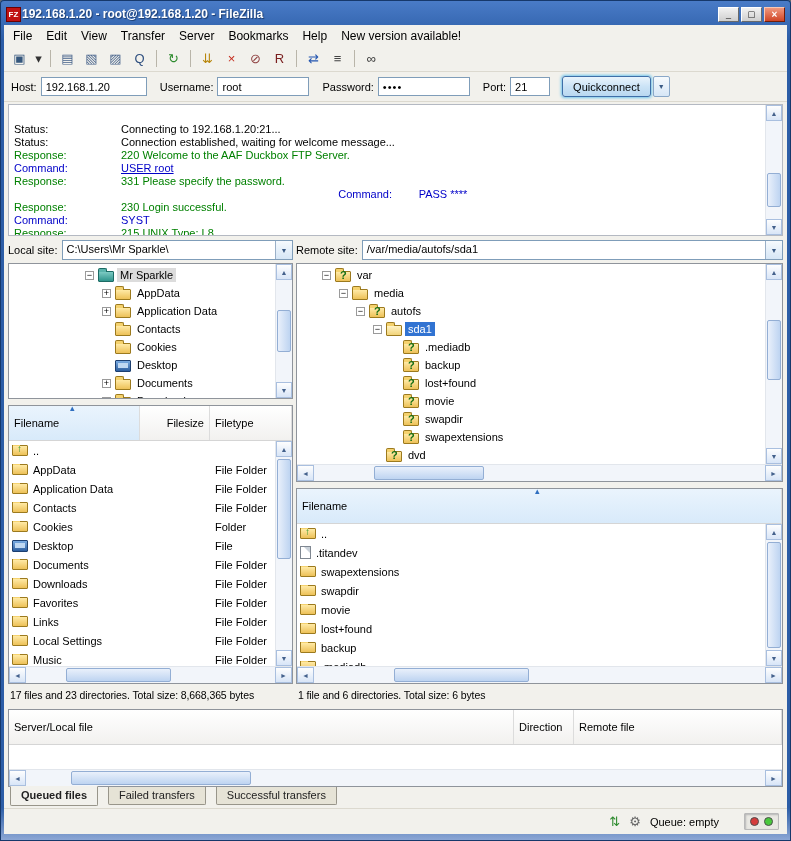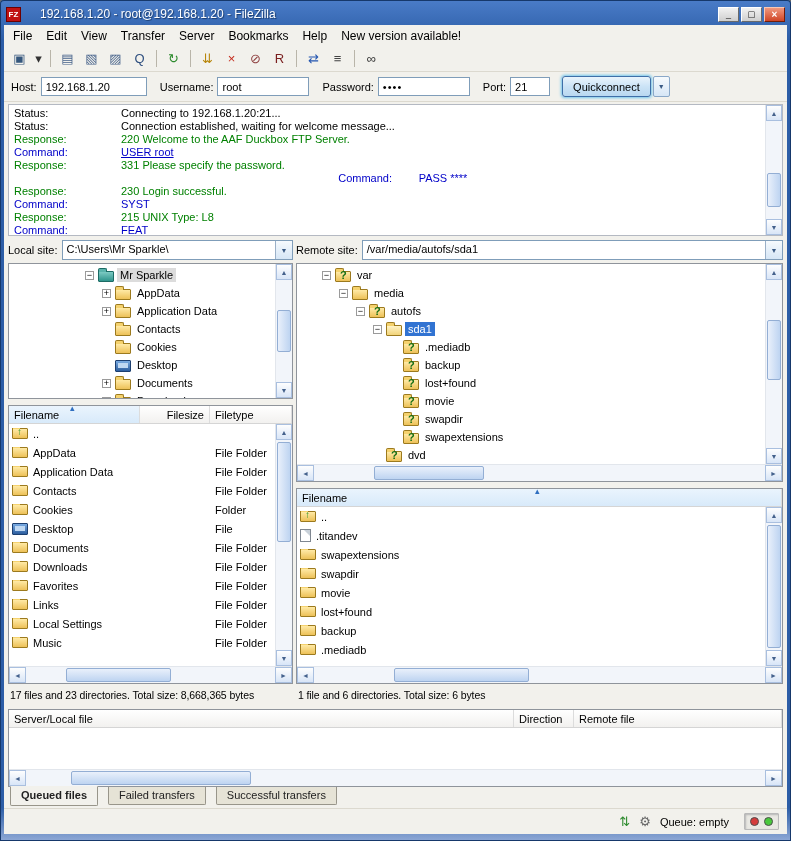--- a/index.html
+++ b/index.html
@@ -1,22 +1,22 @@
 <!DOCTYPE html>
 <html><head>
 <meta charset="utf-8">
 <style>
 *{box-sizing:border-box;margin:0;padding:0}
 html,body{background:#6b6b6b}
 body{font-family:"Liberation Sans",sans-serif;font-size:11px;color:#000}
 .window{width:791px;height:841px;background:linear-gradient(180deg,#4a7cc8 0%,#2c5da6 40px,#2c5da6 96%,#8fa9d6 100%);padding:3px 4px 7px 4px;display:flex;flex-direction:column;border-radius:4px 4px 0 0;box-shadow:inset 0 0 0 1px #16386b}
 
-.titlebar{height:22px;display:flex;align-items:center;gap:19px;padding:0 2px;flex:none}
+.titlebar{height:22px;display:flex;align-items:center;gap:1px;padding:0 2px;flex:none}
 .fz-logo{width:15px;height:15px;background:#c01212;border:1px solid #6d0000;color:#fff;font-size:8px;font-weight:bold;display:flex;align-items:center;justify-content:center;flex:none}
-.win-title{flex:1;color:#fff;font-size:12px;font-weight:normal;text-shadow:1px 1px 1px #1a3a6b;white-space:nowrap;overflow:hidden}
+.win-title{flex:1;color:#fff;font-size:12px;font-weight:bold;text-shadow:1px 1px 1px #1a3a6b;white-space:nowrap;overflow:hidden}
 .caps{display:flex;gap:2px;flex:none}
 .cap{width:21px;height:15px;display:flex;align-items:center;justify-content:center;font-size:9px;color:#222;background:linear-gradient(#f2f2f2,#cfcfcf);border:1px solid;border-color:#ffffff #6a6a6a #6a6a6a #ffffff;cursor:default}
 .cap.close{background:linear-gradient(#f0987e,#cf4526);color:#fff;font-weight:bold;font-size:10px;border-color:#f8c8b4 #731c07 #731c07 #f8c8b4}
 
 .client{flex:1;background:#f2f1ec;display:flex;flex-direction:column;overflow:hidden}
 .menubar{height:21px;display:flex;align-items:center;padding-left:2px;flex:none}
 .menu-item{padding:3px 7px;cursor:default;font-size:12px}
 .toolbar{height:26px;display:flex;align-items:center;gap:1px;padding:1px 4px;border-bottom:1px solid #dcd9cf;flex:none}
 .tool{width:23px;height:22px;display:flex;align-items:center;justify-content:center;border:1px solid transparent;border-radius:2px;cursor:default}
 .tool.narrow{width:13px}
@@ -29,21 +29,21 @@
 .q-input{height:19px;border:1px solid #7f9db9;padding:1px 4px;font-family:"Liberation Sans",sans-serif;font-size:11px;background:#fff}
 .q-input.host{width:106px}
 .q-input.user{width:92px}
 .q-input.pass{width:92px;letter-spacing:1px}
 .q-input.port{width:40px}
 .qc-btn{height:21px;margin-left:12px;padding:0 10px;font-family:"Liberation Sans",sans-serif;font-size:11px;background:linear-gradient(#eaf4fc,#cbe3f6 50%,#b9d8f0);border:1px solid #3f6fa8;border-radius:3px;box-shadow:0 0 3px 1px #6fc4ec;cursor:default}
 .qc-dd{width:17px;height:21px;margin-left:2px;background:linear-gradient(#f6fafd,#d6e6f6);border:1px solid #8aa8c8;border-radius:2px;display:flex;align-items:center;justify-content:center;cursor:default}
 .qc-dd::before{content:"▼";font-size:7px;color:#3a5a84}
 
 .log{height:132px;margin:2px 4px 0;background:#fff;border:1px solid #b4b9c2;display:flex;flex:none}
-.log-lines{flex:1;overflow:hidden;padding-top:2px}
+.log-lines{flex:1;overflow:hidden;padding-top:18px}
 .log-row{height:13px;line-height:13px;white-space:nowrap}
 .log-pre{display:inline-block;width:112px;padding-left:5px}
 
 .vscroll{width:17px;background:#f2f5fa;border-left:1px solid #e2e6ec;display:flex;flex-direction:column;flex:none}
 .hscroll{height:17px;background:#f2f5fa;border-top:1px solid #e2e6ec;display:flex;flex:none}
 .sbtn{flex:none;background:linear-gradient(#fefefe,#d8e5f7);border:1px solid #a9bfdf;color:#44618c;display:flex;align-items:center;justify-content:center}
 .vscroll .sbtn{height:16px}
 .hscroll .sbtn{width:17px}
 .sbtn::before{font-size:7px}
 .sbtn.up::before{content:"▲"}
@@ -79,21 +79,21 @@
 .i-folder-open{background:linear-gradient(#fff3c4,#f2d47a)}
 .i-folder-q::after{content:"?";position:absolute;left:4px;top:-3px;font-weight:bold;font-size:11px;color:#156e15}
 .i-folder-up::after{content:"↑";position:absolute;left:4px;top:-3px;font-weight:bold;font-size:10px;color:#1f8f1f}
 .i-user-folder{background:linear-gradient(#7ccac3,#2f948c);border-color:#1c6b64}
 .i-user-folder::before{background:#5ab3ab;border-color:#1c6b64}
 .i-desktop{height:12px;margin-top:1px;background:linear-gradient(#79abe2,#2c5d9e);border:1px solid #1c3f70;border-radius:1px}
 .i-desktop::after{content:"";position:absolute;inset:2px 2px 3px 2px;background:#bfd8f2}
 .i-file{width:11px;height:13px;margin-left:6px;background:#fff;border:1px solid #7f8791}
 .i-file::after{content:"";position:absolute;top:0;right:0;border:3px solid;border-color:#c9d1d9 #c9d1d9 transparent transparent}
 
-.list-header{height:18px;display:flex;background:linear-gradient(#ffffff,#f2f1ef);border-bottom:1px solid #d5d5d5;flex:none}
+.list-header{height:35px;display:flex;background:linear-gradient(#ffffff,#f2f1ef);border-bottom:1px solid #d5d5d5;flex:none}
 .h-cell{position:relative;display:flex;align-items:center;padding:0 5px;border-right:1px solid #dcdcdc;overflow:hidden;white-space:nowrap;cursor:default}
 .h-cell.sorted{background:linear-gradient(#eaf4fd,#d8eafa)}
 .h-cell.sorted::before{content:"▴";position:absolute;top:-3px;left:50%;margin-left:-4px;font-size:9px;color:#2f6fc0}
 .c1{width:131px}
 .c2{width:70px;justify-content:flex-end;text-align:right}
 .c3{flex:1}
 .c-full{flex:1}
 .list-wrap{flex:1;display:flex;overflow:hidden;background:#fff}
 .list-body{flex:1;overflow:hidden}
 .list-row{height:19px;display:flex;align-items:center;cursor:default;white-space:nowrap}
@@ -114,21 +114,21 @@
 .qc3{flex:1}
 .queue-body{flex:1;background:#fff}
 .tabs{margin:0 4px;display:flex;gap:10px;padding-left:2px;height:21px;flex:none;align-items:flex-start}
 .tab{height:18px;line-height:17px;padding:0 10px;background:#e6e3d6;border:1px solid #98958a;border-top:none;border-radius:0 0 2px 2px;color:#222;cursor:default}
 .tab.active{background:#f2f1ec;font-weight:bold;height:20px;margin-top:-1px;border-top:1px solid #f2f1ec}
 
 .statusbar{height:26px;border-top:1px solid #dcd9cf;display:flex;align-items:center;justify-content:flex-end;gap:9px;padding:0 8px;flex:none}
 .sb-icon{font-size:13px;line-height:1}
 .sb-icon.arrows{color:#2e8b2e}
 .sb-icon.gear{color:#666}
-.sb-text{margin-right:6px}
+.sb-text{margin-right:16px}
 .led-panel{display:flex;gap:5px;align-items:center;padding:3px 5px;border:1px solid #b9b9b9;background:#e9e8e3;box-shadow:inset 1px 1px 2px #b5b5b5;border-radius:1px}
 .led{width:9px;height:9px;border-radius:50%;border:1px solid #4d4d4d}
 </style>
 </head>
 <body>
 
 <div class="window">
   <div class="titlebar">
     <span class="fz-logo">FZ</span>
     <span class="win-title">192.168.1.20 - root@192.168.1.20 - FileZilla</span>

